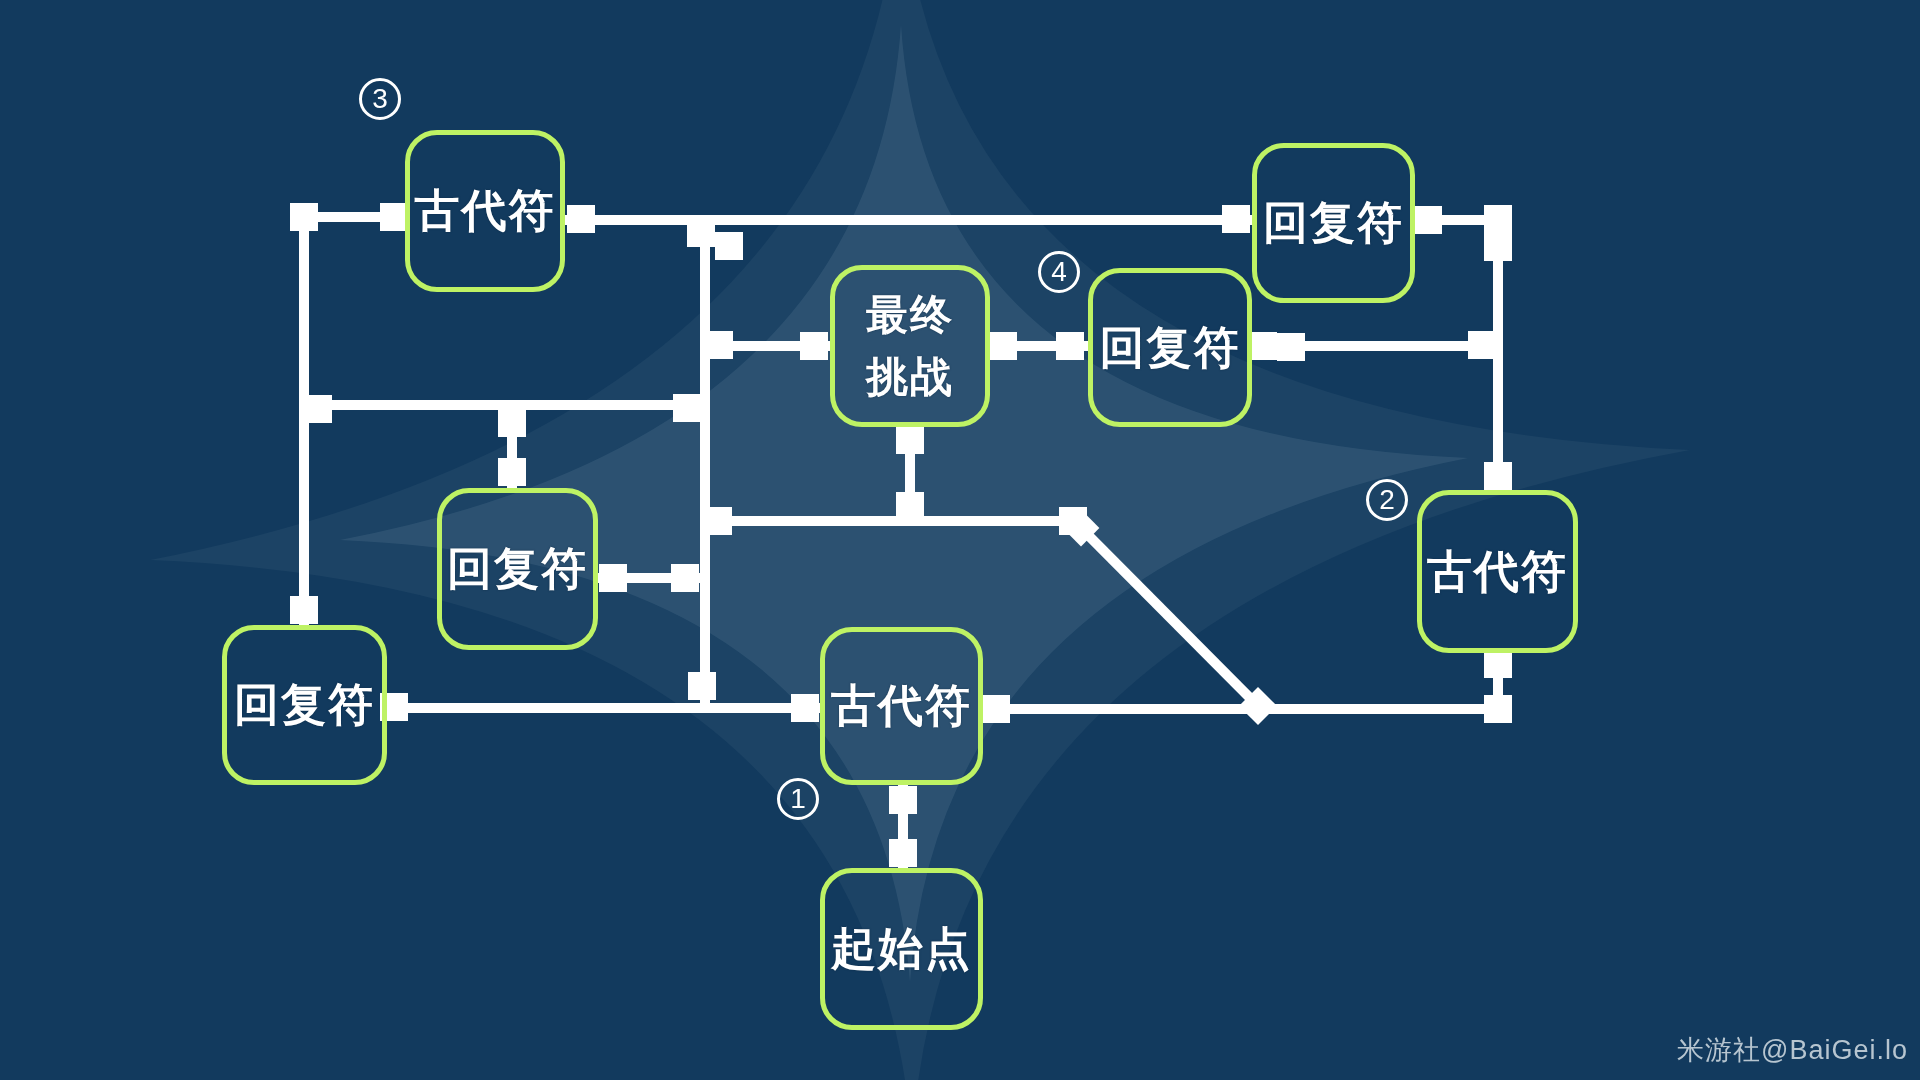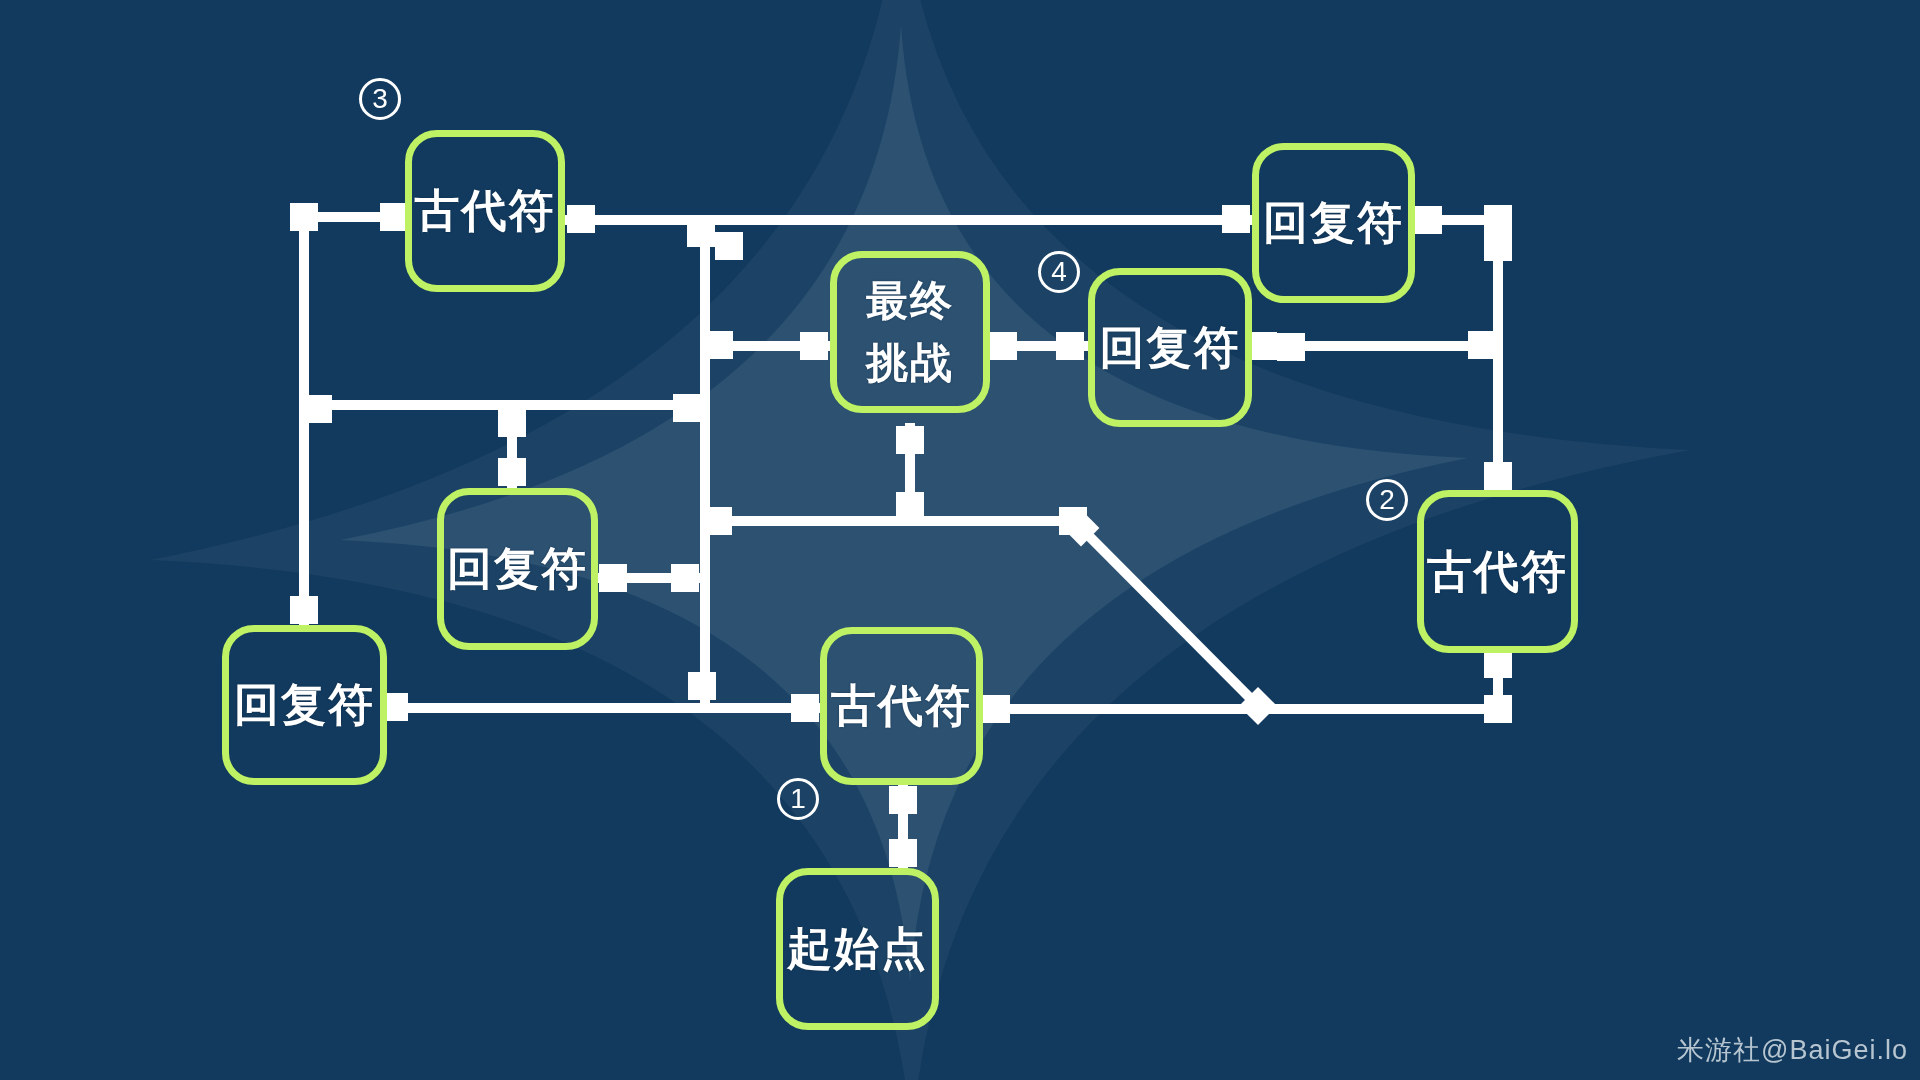--- a/index.html
+++ b/index.html
@@ -5,21 +5,21 @@
   html,body{margin:0;padding:0;}
   body{
     width:1920px;height:1080px;overflow:hidden;position:relative;
     font-family:"Liberation Sans", sans-serif;
     background:#123a5e;
   }
   #stage{position:absolute;left:0;top:0;width:1920px;height:1080px;}
   #bg-star-svg,#diagram-svg{position:absolute;left:0;top:0;width:1920px;height:1080px;}
   .node{
     position:absolute;
-    border:7px solid #bef264;
+    border:5px solid #bef264;
     border-radius:32px;
     box-sizing:border-box;
     display:flex;align-items:center;justify-content:center;
     flex-direction:column;
     color:#ffffff;
     font-weight:900;
     letter-spacing:2px;
     text-align:center;
   }
   .node .node-label{
@@ -120,21 +120,21 @@
     </svg>
 
   <div id="node-layer">
       <div class="node" style="left: 405px; top: 130px; width: 160px; height: 162px;">
         <div class="node-label">古代符</div>
       </div>
       <div class="badge" style="left: 359px; top: 78px;">3</div>
       <div class="node" style="left: 1252px; top: 143px; width: 163px; height: 160px;">
         <div class="node-label">回复符</div>
       </div>
-      <div class="node two-line" style="left: 830px; top: 251px; width: 160px; height: 162px;">
+      <div class="node two-line" style="left: 830px; top: 265px; width: 160px; height: 162px;">
         <div class="node-label">最终</div>
         <div class="node-label">挑战</div>
       </div>
       <div class="node" style="left: 1088px; top: 268px; width: 164px; height: 159px;">
         <div class="node-label">回复符</div>
       </div>
       <div class="badge" style="left: 1038px; top: 251px;">4</div>
       <div class="node" style="left: 437px; top: 488px; width: 161px; height: 162px;">
         <div class="node-label">回复符</div>
       </div>
@@ -142,19 +142,19 @@
         <div class="node-label">古代符</div>
       </div>
       <div class="badge" style="left: 1366px; top: 479px;">2</div>
       <div class="node" style="left: 222px; top: 625px; width: 165px; height: 160px;">
         <div class="node-label">回复符</div>
       </div>
       <div class="node" style="left: 820px; top: 627px; width: 163px; height: 158px;">
         <div class="node-label">古代符</div>
       </div>
       <div class="badge" style="left: 777px; top: 778px;">1</div>
-      <div class="node" style="left: 776px; top: 868px; width: 163px; height: 162px;">
+      <div class="node" style="left: 820px; top: 868px; width: 163px; height: 162px;">
         <div class="node-label">起始点</div>
       </div>
     </div>
 
   <div id="watermark" style="color: rgb(201, 213, 221); margin-left: 32px;">米游社@BaiGei.lo</div>
 </div>
 
 </body></html>

